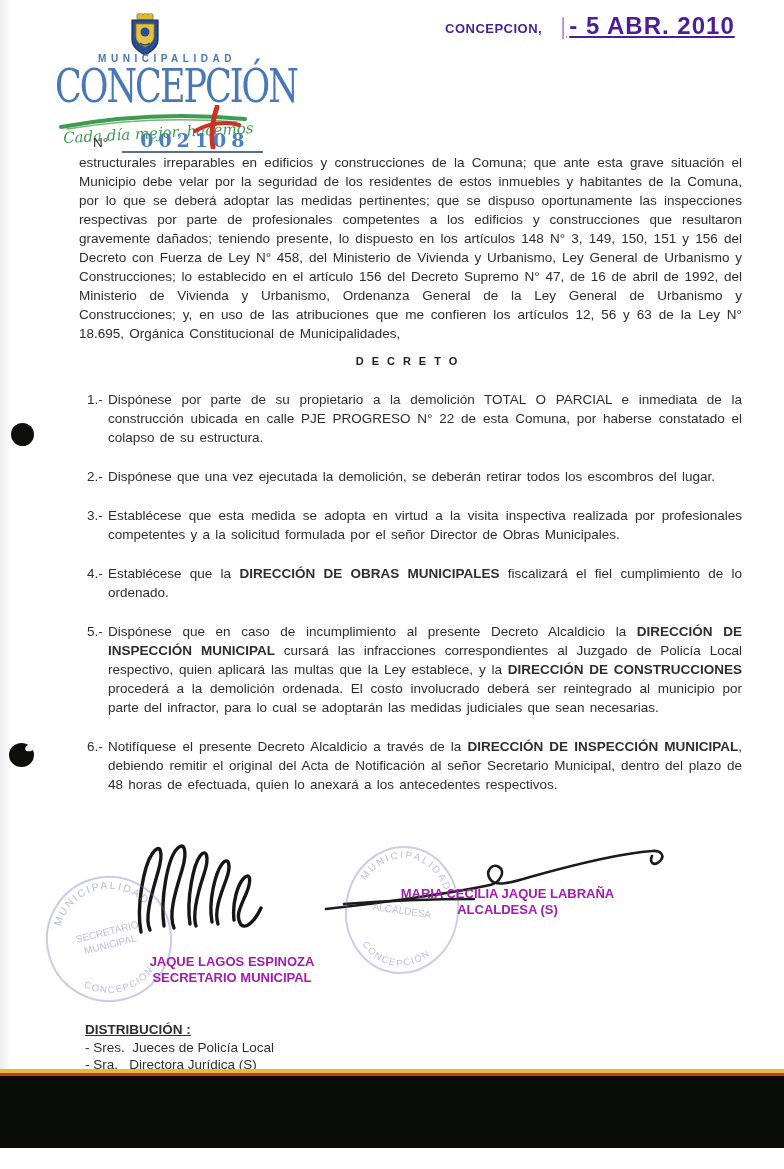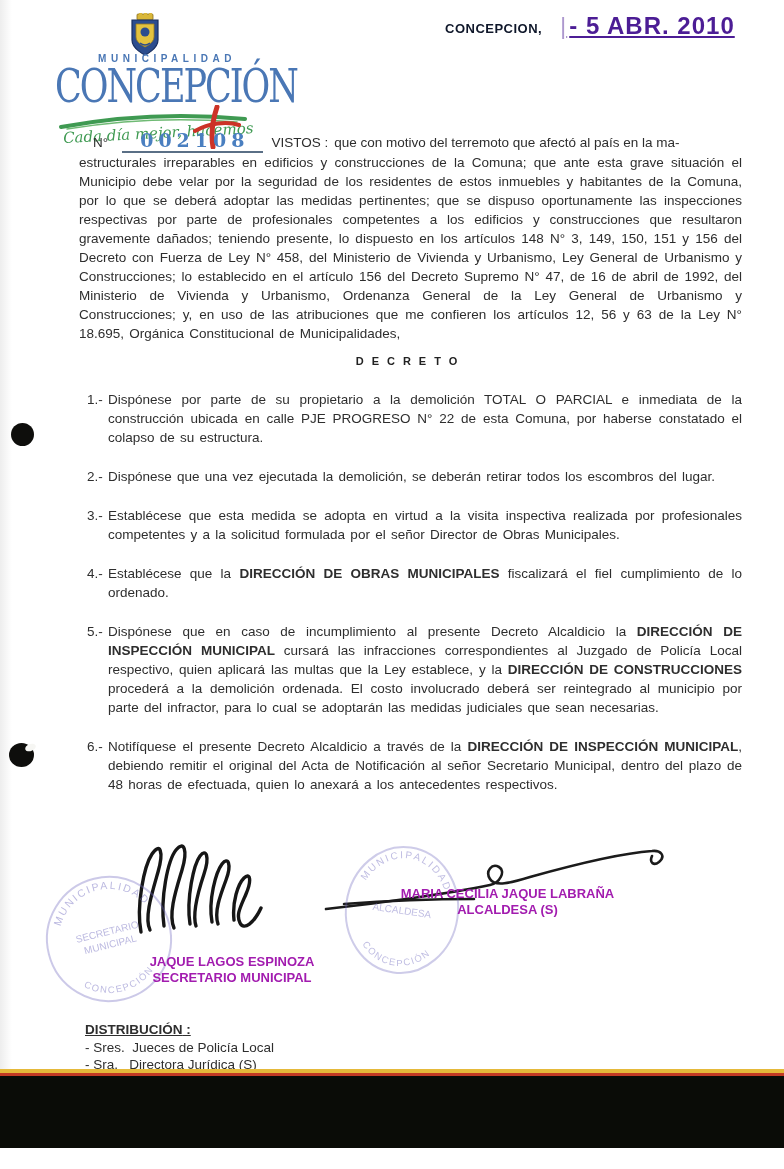--- a/index.html
+++ b/index.html
@@ -26,21 +26,21 @@
              font-size:10px;font-weight:bold;letter-spacing:4.5px;color:#4a77b5;}
   .city-word{position:absolute;left:0px;top:50px;font-family:"DejaVu Serif",serif;
              font-size:35px;letter-spacing:-2px;color:#4a77b5;
              transform:scale(1.0,1.32);transform-origin:left top;white-space:nowrap;}
   .swoosh{position:absolute;left:2px;top:102px;}
   .tagline{position:absolute;left:8px;top:114px;font-family:"DejaVu Serif",serif;
            font-style:italic;font-size:15px;color:#3f9a52;transform:rotate(-3deg);white-space:nowrap;}
   .plus-mark{position:absolute;left:138px;top:95px;}
   
   .city-label{position:absolute;left:445px;top:21px;font-size:13px;font-weight:bold;
-              letter-spacing:0.5px;color:#0f172a;}
+              letter-spacing:0.5px;color:#4c1d95;}
   .date-stamp{position:absolute;left:560px;top:12px;color:#4c1d95;font-weight:bold;
               font-size:24px;letter-spacing:1px;white-space:nowrap;text-decoration:underline;}
   .date-stamp .mark{opacity:0.45;font-weight:normal;margin-right:2px;}
   
   .content{position:absolute;left:79px;top:131px;width:663px;font-size:13.5px;line-height:19px;}
   .numline{display:flex;align-items:baseline;}
   .num-label{flex:0 0 auto;padding-right:14px;padding-left:14px;}
   .decree-number{flex:0 0 auto;color:#4a7fc0;font-family:"DejaVu Serif",serif;font-weight:bold;
                  font-size:19px;letter-spacing:5px;border-bottom:2px solid #5a6f86;
                  padding:0 14px 1px 18px;margin-right:8px;}
@@ -109,21 +109,20 @@
     </svg>
   </div>
 
   <span class="city-label">CONCEPCION,</span>
   <span class="date-stamp"><span class="mark">|</span><span>- 5 ABR. 2010</span></span>
 
   <div class="content">
     <div class="numline">
       <span class="num-label">N°</span>
       <span class="decree-number">002108</span>
-      <span class="vistos-line"><span class="vistos-label">VISTOS :</span><span>que con motivo del terremoto que afectó al país en la ma-</span></span>
     </div>
     <div class="intro-body">estructurales irreparables en edificios y construcciones de la Comuna; que ante esta grave situación el Municipio debe velar por la seguridad de los residentes de estos inmuebles y habitantes de la Comuna, por lo que se deberá adoptar las medidas pertinentes; que se dispuso oportunamente las inspecciones respectivas por parte de profesionales competentes a los edificios y construcciones que resultaron gravemente dañados; teniendo presente, lo dispuesto en los artículos 148 N° 3, 149, 150, 151 y 156 del Decreto con Fuerza de Ley N° 458, del Ministerio de Vivienda y Urbanismo, Ley General de Urbanismo y Construcciones; lo establecido en el artículo 156 del Decreto Supremo  N° 47, de 16 de abril de 1992, del Ministerio de Vivienda y Urbanismo, Ordenanza General de la Ley General de Urbanismo y Construcciones; y, en uso de las atribuciones que me confieren los artículos 12, 56 y 63 de la Ley N° 18.695, Orgánica Constitucional de Municipalidades,</div>
 
     <div class="decreto-heading">DECRETO</div>
 
     <div class="items">
       <div class="item">
         <span class="item-num">1.-</span>
         <span class="item-text"><span>Dispónese por parte de su propietario a la demolición TOTAL O PARCIAL e inmediata de la construcción ubicada en calle PJE PROGRESO N° 22 de esta Comuna, por haberse constatado el colapso de su estructura.</span></span>
       </div>

